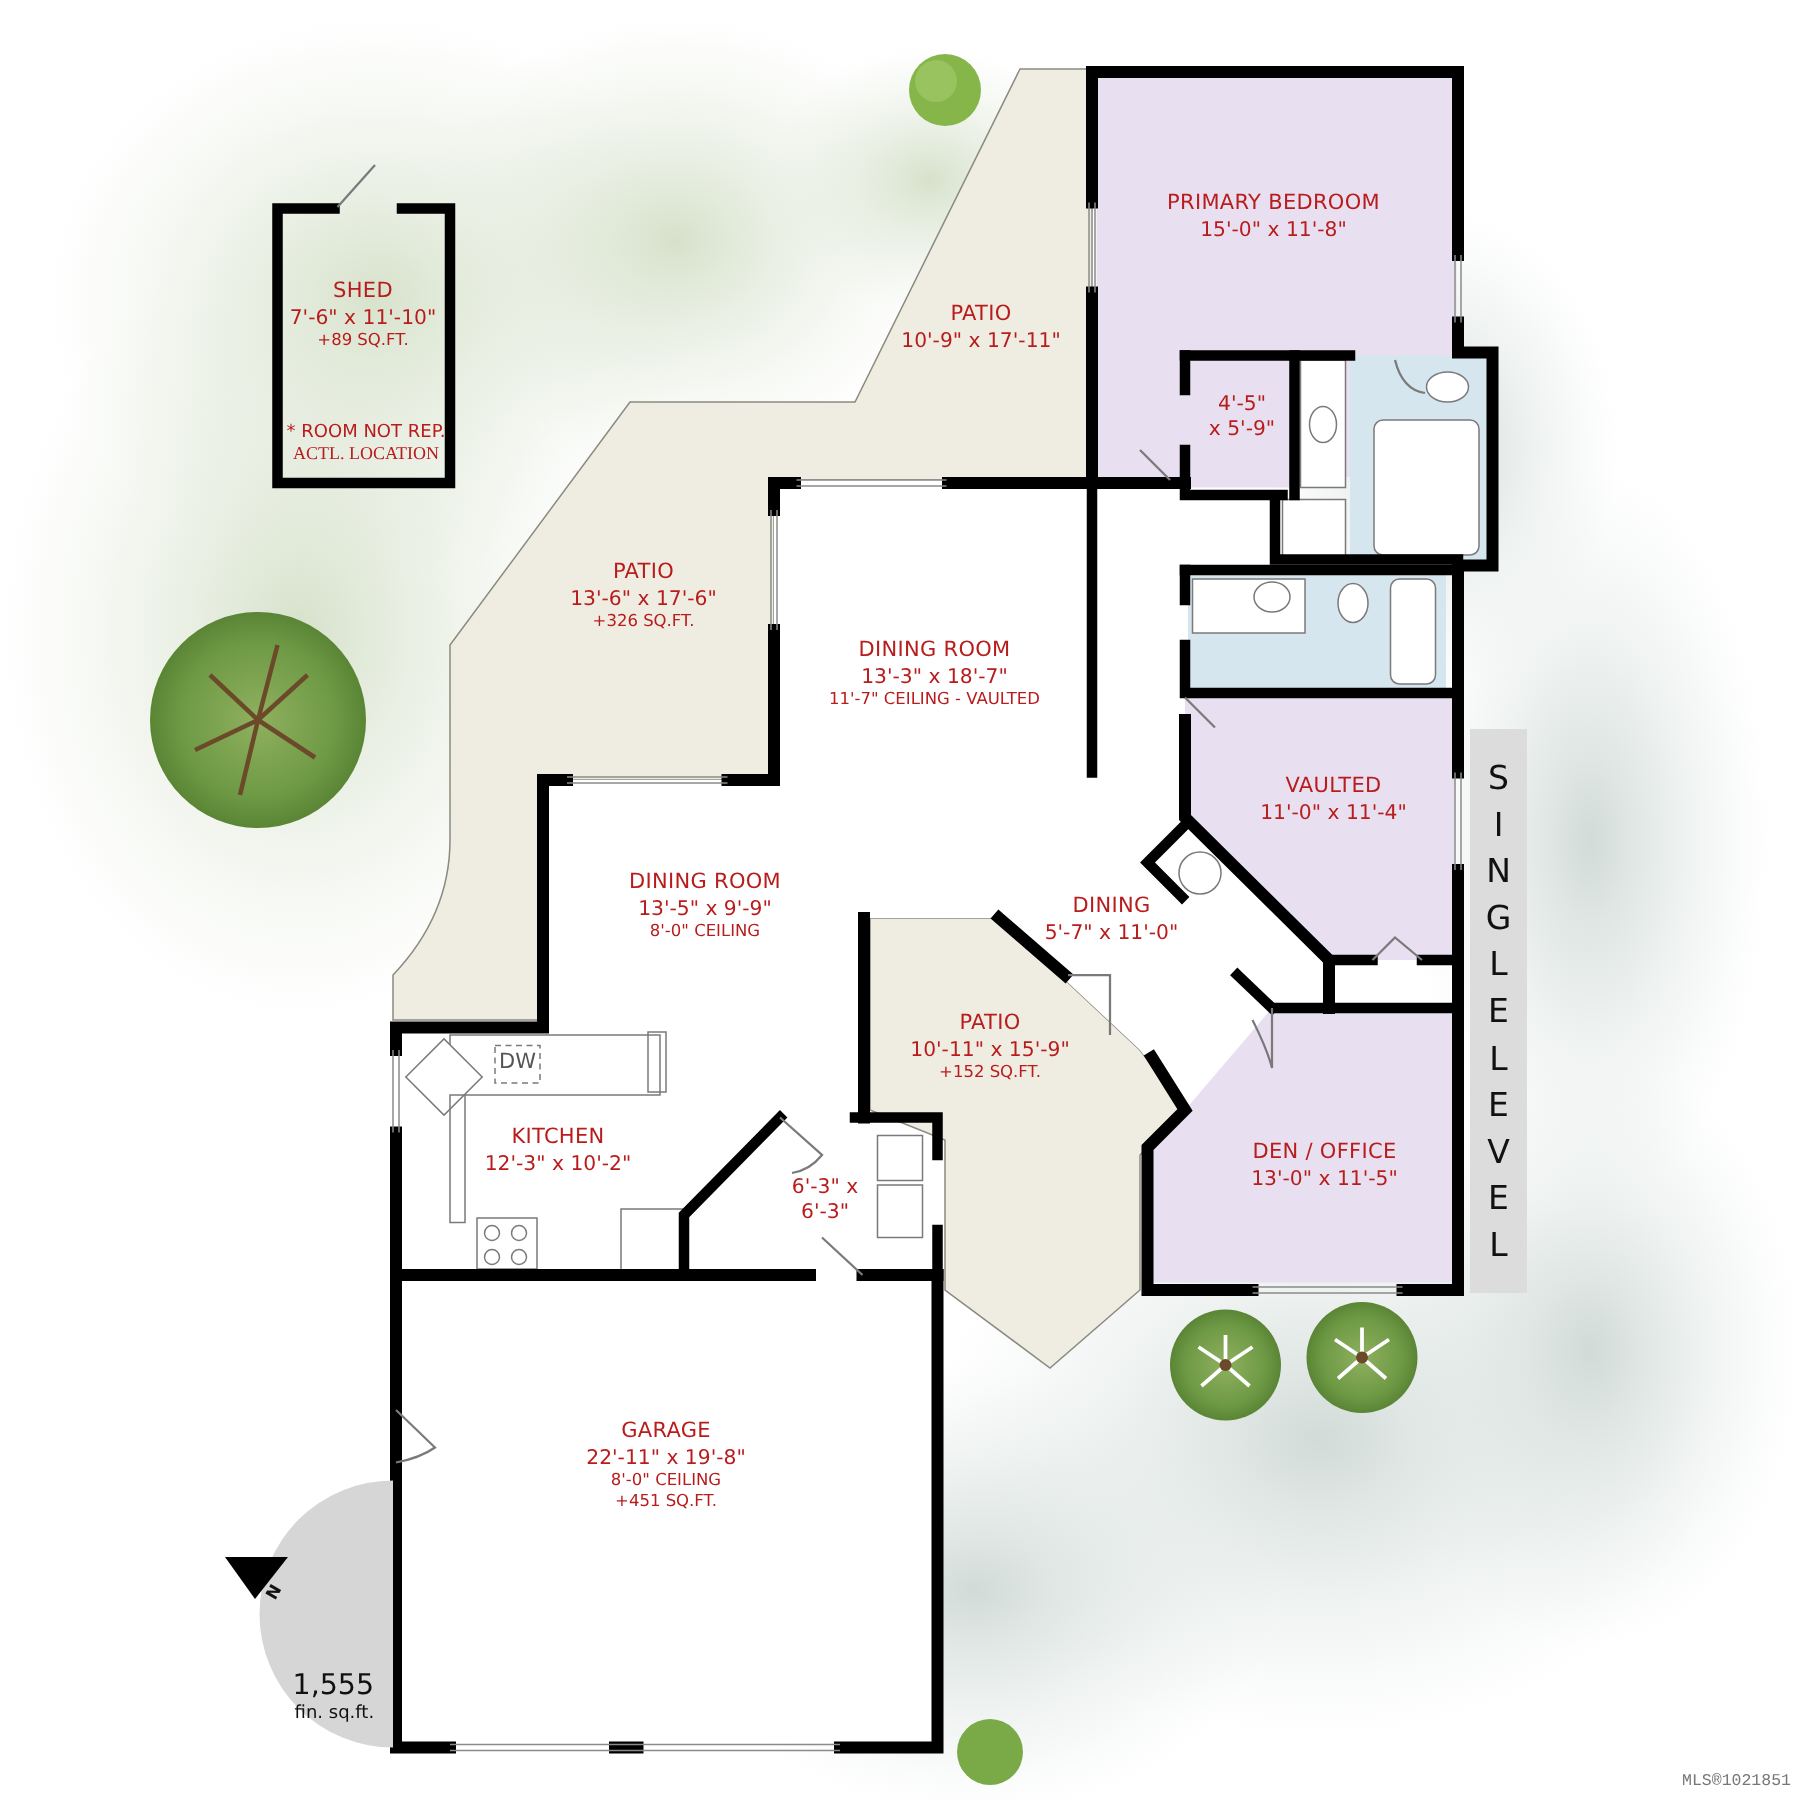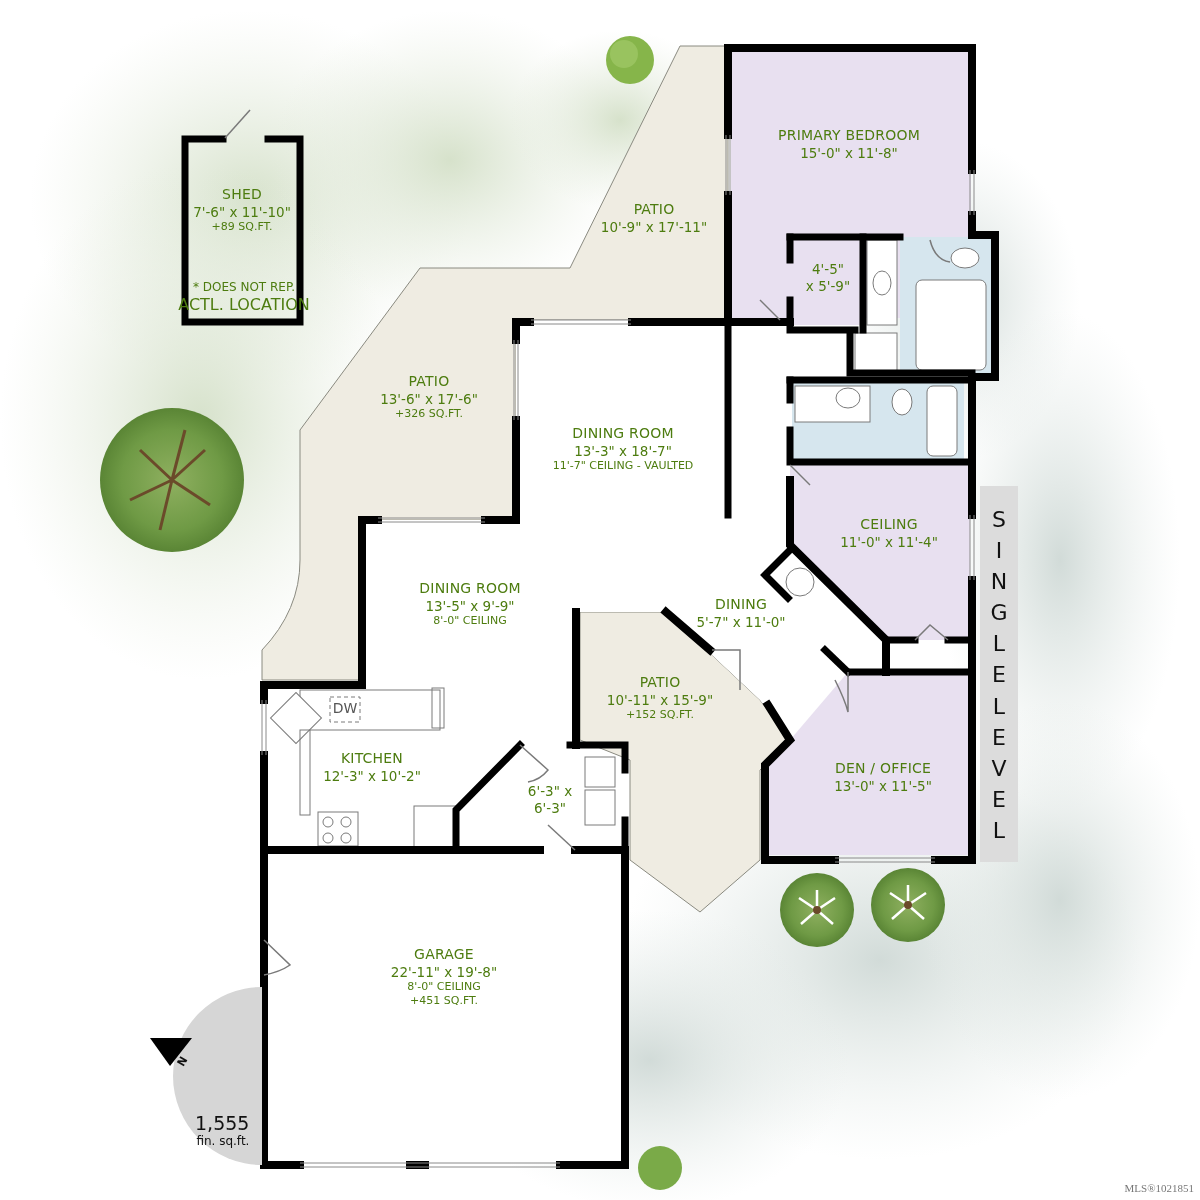--- a/index.html
+++ b/index.html
@@ -1,28 +1,28 @@
 <!DOCTYPE html>
 <html><head>
 <meta charset="utf-8">
 <style>
   html,body{margin:0;padding:0;background:#ffffff;}
   body{width:1200px;height:1200px;overflow:hidden;position:relative;font-family:"DejaVu Sans",sans-serif;}
   svg{position:absolute;left:0;top:0;}
-  .lbl{position:absolute;text-align:center;color:#4d7c0f;font-family:"DejaVu Sans",sans-serif;line-height:1.25;white-space:nowrap;transform:translateX(-50%);}
+  .lbl{position:absolute;text-align:center;color:#b91c1c;font-family:"DejaVu Sans",sans-serif;line-height:1.25;white-space:nowrap;transform:translateX(-50%);}
   .lbl .t{font-size:14px;letter-spacing:0.2px;}
   .lbl .d{font-size:13.5px;}
   .lbl .s{font-size:11px;}
   .single-level{position:absolute;left:980px;top:486px;width:38px;height:376px;background:#dcdcdc;display:flex;flex-direction:column;align-items:center;justify-content:space-between;padding:18px 0 16px;box-sizing:border-box;}
   .single-level .word{display:flex;flex-direction:column;align-items:center;}
   .single-level span{font-size:22px;color:#111;line-height:31px;font-family:"DejaVu Sans",sans-serif;}
   .area-badge{position:absolute;text-align:right;color:#111;margin-top:44px;}
   .area-badge .n{font-size:19px;font-weight:500;}
   .area-badge .u{font-size:12px;}
-  .mls{position:absolute;right:6px;bottom:6px;font-size:11px;color:#777;font-family:Liberation Serif, serif;margin-top:44px;}
+  .mls{position:absolute;right:6px;bottom:6px;font-size:11px;color:#777;font-family:Liberation Mono, monospace;margin-top:44px;}
 </style>
 </head>
 <body>
 
 <svg width="1200" height="1200" viewBox="0 0 1200 1200">
   <defs>
     <radialGradient id="wash1" cx="50%" cy="50%" r="50%">
       <stop offset="0%" stop-color="#d4e0c8" stop-opacity="0.95"></stop>
       <stop offset="100%" stop-color="#e6ede0" stop-opacity="0"></stop>
     </radialGradient>
@@ -194,22 +194,22 @@
     <path d="M150 1038 L192 1038 L170 1066 Z" fill="#000"></path>
   </g>
 </svg>
 
 <div class="lbl" style="left:242px;top:186px;">
   <div class="t">SHED</div>
   <div class="d">7'-6" x 11'-10"</div>
   <div class="s">+89 SQ.FT.</div>
 </div>
 <div class="lbl" style="left:244px;top:280px;">
-  <div class="s" style="font-size:12px;">* DOES NOT REP.</div>
-  <div class="s" style="font-size:16px;">ACTL. LOCATION</div>
+  <div class="s" style="font-size:12px;">* ROOM NOT REP.</div>
+  <div class="s" style="font-size:12px;font-family:Liberation Serif, serif;">ACTL. LOCATION</div>
 </div>
 
 <div class="lbl" style="left:849px;top:127px;">
   <div class="t">PRIMARY BEDROOM</div>
   <div class="d">15'-0" x 11'-8"</div>
 </div>
 
 <div class="lbl" style="left:828px;top:261px;">
   <div class="d">4'-5"</div>
   <div class="d">x 5'-9"</div>
@@ -237,21 +237,21 @@
   <div class="d">13'-5" x 9'-9"</div>
   <div class="s">8'-0" CEILING</div>
 </div>
 
 <div class="lbl" style="left:741px;top:596px;">
   <div class="t">DINING</div>
   <div class="d">5'-7" x 11'-0"</div>
 </div>
 
 <div class="lbl" style="left:889px;top:516px;">
-  <div class="t">CEILING</div>
+  <div class="t">VAULTED</div>
   <div class="d">11'-0" x 11'-4"</div>
 </div>
 
 <div class="lbl" style="left:660px;top:674px;">
   <div class="t">PATIO</div>
   <div class="d">10'-11" x 15'-9"</div>
   <div class="s">+152 SQ.FT.</div>
 </div>
 
 <div class="lbl" style="left:372px;top:750px;">

